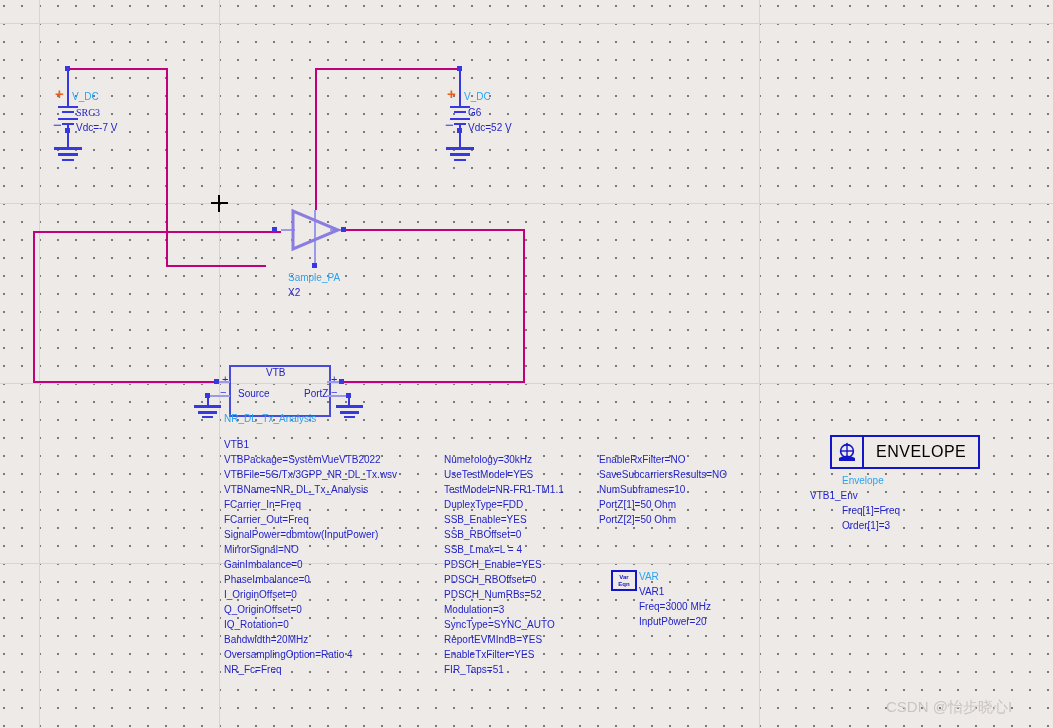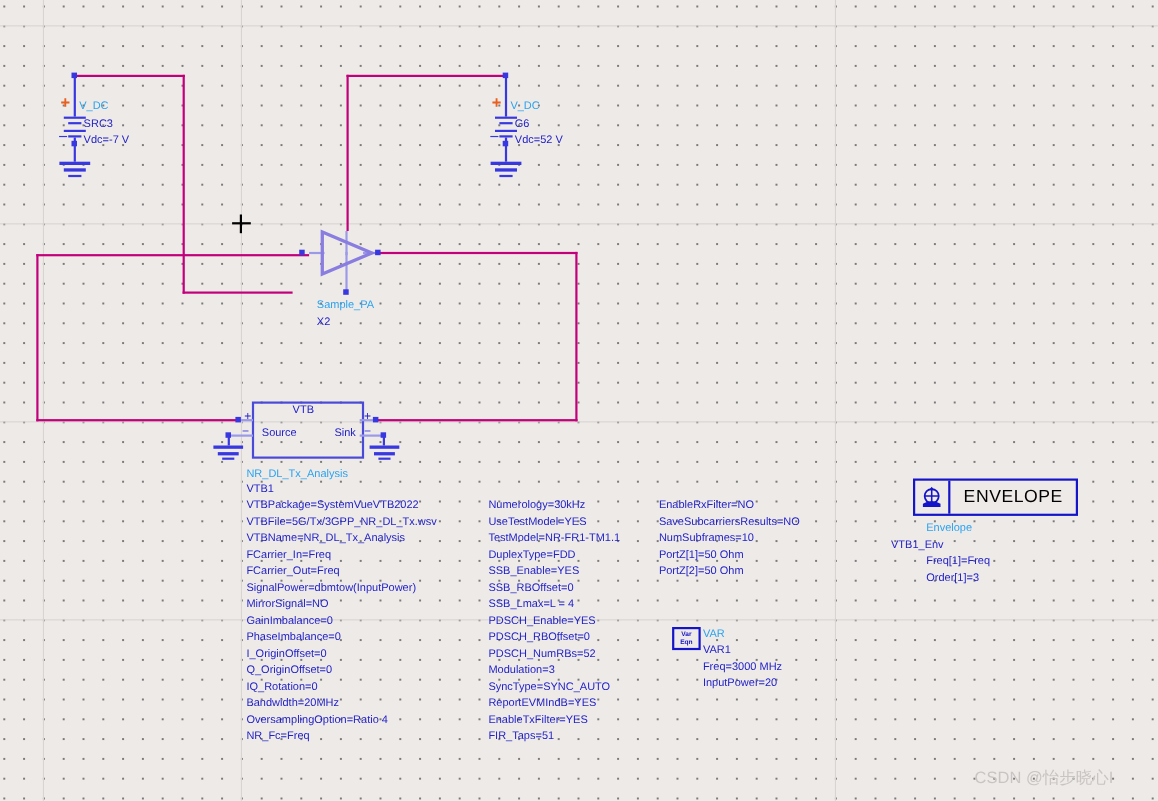--- a/index.html
+++ b/index.html
@@ -123,21 +123,21 @@
     <div class="minus" style="left:53px; top:120px;">−</div>
     <div class="lead v" style="left:67px; top:125px; height:22px;"></div>
     <div class="node" style="left:65px; top:128px;"></div>
 
     <div class="gnd">
       <b style="left:54px; top:147px; width:28px; height:3px;"></b>
       <b style="left:58px; top:153px; width:20px; height:3px;"></b>
       <b style="left:62px; top:159px; width:12px; height:2px;"></b>
     </div>
     <div class="lbl cyan" style="left:72px; top:90px;">V_DC</div>
-    <div class="lbl" style="left:76px; top:106px;">SRC3</div>
+    <div class="lbl" style="left:76px; top:106px;font-family:Liberation Serif, serif;">SRC3</div>
     <div class="lbl" style="left:76px; top:121px;">Vdc=-7 V</div>
   </div>
 
   <div>
     <div class="lead v" style="left:459px; top:68px;  height:38px;"></div>
     <div class="node" style="left:457px; top:66px;"></div>
     <div class="plus" style="left:447px; top:88px;">+</div>
     <div class="plate" style="left:450px; top:106px; width:20px; height:2px;"></div>
     <div class="plate" style="left:454px; top:111px; width:12px; height:2px;"></div>
     <div class="plate" style="left:450px; top:118px; width:20px; height:2px;"></div>
@@ -168,21 +168,21 @@
     <div class="node" style="left:341px; top:227px;"></div>
     <div class="node" style="left:312px; top:263px;"></div>
     <div class="lbl cyan" style="left:288px; top:271px;">Sample_PA</div>
     <div class="lbl" style="left:288px; top:286px;">X2</div>
   </div>
 
   <div>
     <div class="vtbbox" style="left:229px; top:365px; width:98px; height:48px;"></div>
     <div class="vtb-t" style="left:266px; top:367px;">VTB</div>
     <div class="vtb-t" style="left:238px; top:388px;">Source</div>
-    <div class="vtb-t" style="left:304px; top:388px;">Sink</div>
+    <div class="vtb-t" style="left:304px; top:388px;">PortZ</div>
 
     <div class="lbl sm" style="left:222px; top:372px; font-size:11px;">+</div>
     <div class="lead h pale" style="left:216px; top:381px; width:14px;"></div>
     <div class="node" style="left:214px; top:379px;"></div>
     <div class="lbl sm" style="left:220px; top:385px; font-size:11px; color:#3838e0;">−</div>
     <div class="lead h pale" style="left:207px; top:395px; width:23px;"></div>
     <div class="lead v" style="left:207px; top:395px; height:10px;"></div>
     <div class="node" style="left:205px; top:393px;"></div>
     <div class="gnd">
       <b style="left:194px; top:405px; width:27px; height:3px;"></b>
@@ -196,21 +196,21 @@
     <div class="lbl sm" style="left:331px; top:385px; font-size:11px; color:#3838e0;">−</div>
     <div class="lead h pale" style="left:327px; top:395px; width:23px;"></div>
     <div class="lead v" style="left:348px; top:395px; height:10px;"></div>
     <div class="node" style="left:346px; top:393px;"></div>
     <div class="gnd">
       <b style="left:336px; top:405px; width:27px; height:3px;"></b>
       <b style="left:340px; top:411px; width:19px; height:3px;"></b>
       <b style="left:344px; top:416px; width:11px; height:2px;"></b>
     </div>
 
-    <div class="lbl cyan" style="left:224px; top:425px;">NR_DL_Tx_Analysis</div>
+    <div class="lbl cyan" style="left:224px; top:412px;">NR_DL_Tx_Analysis</div>
     <div class="lbl" style="left:224px; top:438px;">VTB1</div>
     <div id="vtb-params-1" style="position:absolute;left:224px;top:453px;">
         <div class="lbl" style="position: relative; left: 0px; top: 0px; height: 0px;">VTBPackage=SystemVueVTB2022</div>
         <div class="lbl" style="position: relative; left: 0px; top: 15px; height: 0px;">VTBFile=5G/Tx/3GPP_NR_DL_Tx.wsv</div>
         <div class="lbl" style="position: relative; left: 0px; top: 30px; height: 0px;">VTBName=NR_DL_Tx_Analysis</div>
         <div class="lbl" style="position: relative; left: 0px; top: 45px; height: 0px;">FCarrier_In=Freq</div>
         <div class="lbl" style="position: relative; left: 0px; top: 60px; height: 0px;">FCarrier_Out=Freq</div>
         <div class="lbl" style="position: relative; left: 0px; top: 75px; height: 0px;">SignalPower=dbmtow(InputPower)</div>
         <div class="lbl" style="position: relative; left: 0px; top: 90px; height: 0px;">MirrorSignal=NO</div>
         <div class="lbl" style="position: relative; left: 0px; top: 105px; height: 0px;">GainImbalance=0</div>

